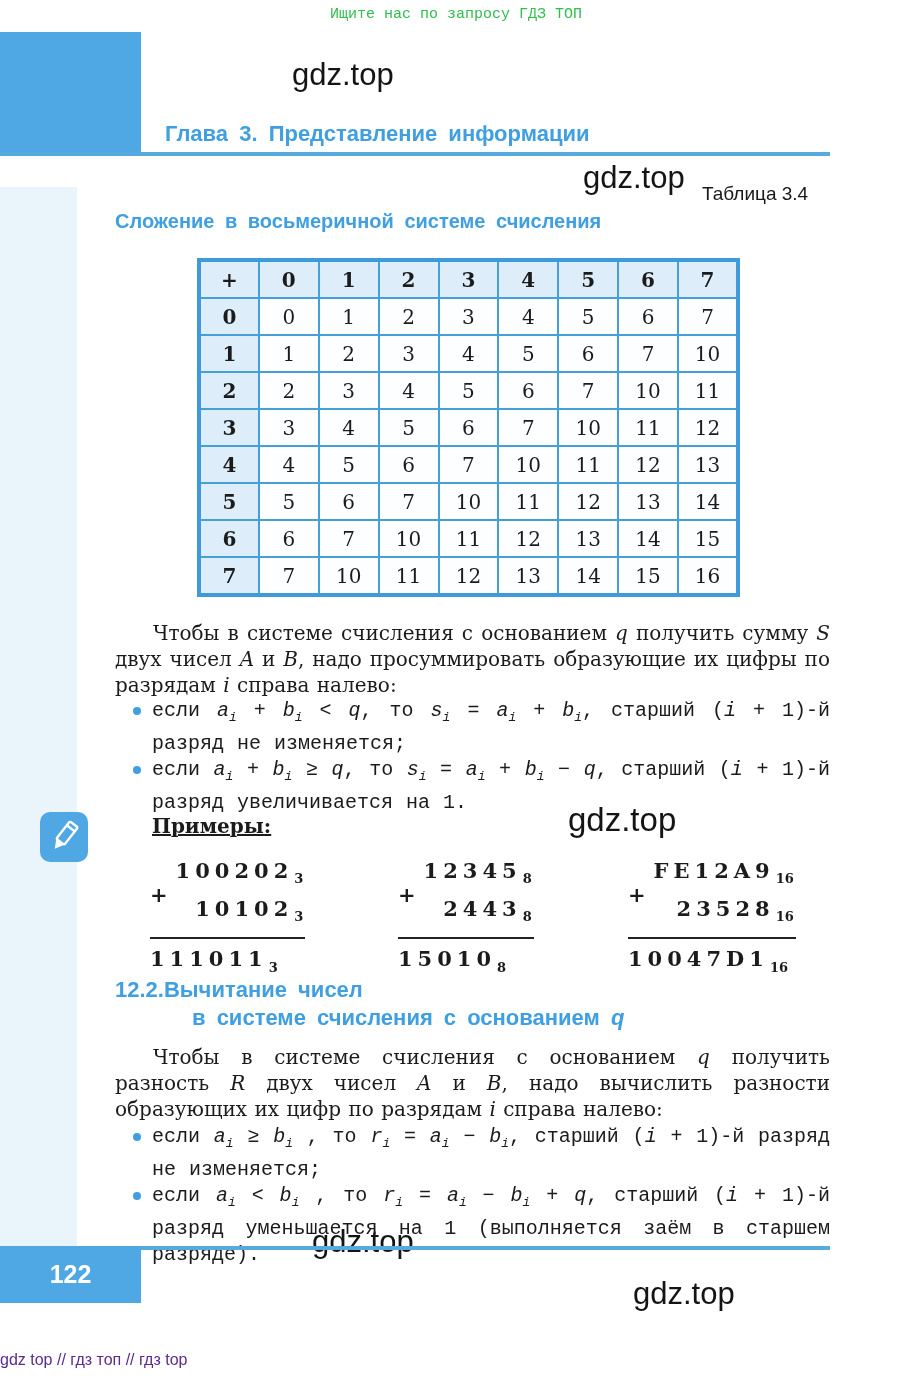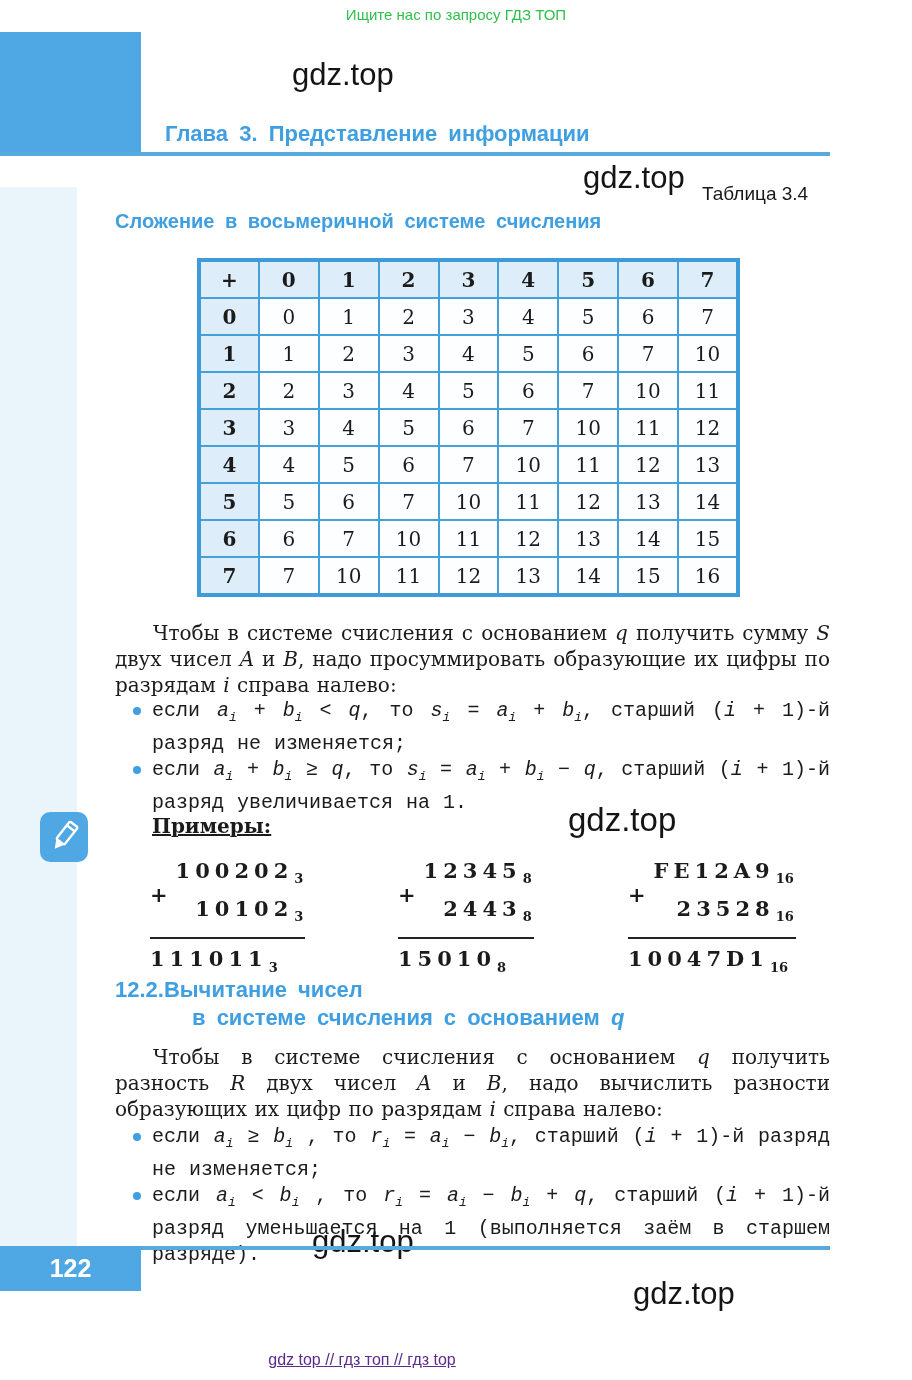--- a/index.html
+++ b/index.html
@@ -1,26 +1,26 @@
 <!DOCTYPE html>
 <html><head>
 <meta charset="utf-8">
 <style>
   html,body{margin:0;padding:0;background:#fff;}
   #page{position:relative;width:912px;height:1380px;background:#ffffff;overflow:hidden;
         font-family:"DejaVu Serif", serif;color:#1b1b1b;}
 
   
   .top-notice{position:absolute;left:0;top:6px;width:100%;text-align:center;
-      font-family:Liberation Sans, sans-serif;font-size:15px;color:#2fbf4d;}
+      font-family:Liberation Mono, monospace;font-size:15px;color:#2fbf4d;}
   .corner-box{position:absolute;left:0;top:32px;width:141px;height:123px;background:#4fa7e3;}
   .top-rule{position:absolute;left:0;top:152px;width:830px;height:4px;background:#56aade;}
   .bottom-rule{position:absolute;left:0;top:1246px;width:830px;height:4px;background:#56aade;}
   .left-strip{position:absolute;left:0;top:187px;width:77px;height:1059px;background:#eaf4fb;}
-  .pagenum-box{position:absolute;left:0;top:1246px;width:141px;height:45px;background:#4fa7e3;
+  .pagenum-box{position:absolute;left:0;top:1246px;width:141px;height:57px;background:#4fa7e3;
       display:flex;align-items:center;justify-content:center;
       font-family:"Liberation Sans", sans-serif;font-weight:bold;font-size:25px;color:#fff;}
 
   .watermark{position:absolute;font-family:"Liberation Sans", sans-serif;font-size:31px;
       color:#141414;white-space:nowrap;}
   .wm1{left:292px;top:57px;} .wm2{left:583px;top:160px;} .wm3{left:568px;top:801px;font-size:33px;}
   .wm4{left:312px;top:1224px;} .wm5{left:633px;top:1276px;}
 
   .chapter-header{position:absolute;left:165px;top:121px;
       font-family:"Liberation Sans", sans-serif;font-weight:bold;font-size:22px;color:#3f9fe0;
@@ -72,22 +72,22 @@
   .pencil-box{position:absolute;left:40px;top:812px;width:48px;height:50px;background:#4fa7e3;
       border-radius:10px;display:flex;align-items:center;justify-content:center;}
 
   
   .h122{position:absolute;left:115px;top:976px;
       font-family:"Liberation Sans", sans-serif;font-weight:bold;font-size:22px;color:#3f9fe0;
       line-height:28px;word-spacing:5px;}
   .h122 .num{margin-right:0;}
   .h122 .line2{padding-left:77px;}
 
-  .footer-links{position:absolute;left:0;top:1351px;width:724px;text-align:center;
-      font-family:"Liberation Sans", sans-serif;font-size:16px;color:#5b2b8f;cursor:pointer;text-decoration:underline;}
+  .footer-links{position:absolute;left:0;top:1351px;width:724px;
+      font-family:"Liberation Sans", sans-serif;font-size:16px;color:#5b2b8f;cursor:pointer;}
 </style>
 </head>
 <body>
 
 <div id="page">
 
   <div class="top-notice">Ищите нас по запросу ГДЗ ТОП</div>
 
   <div class="corner-box"></div>
   <div class="watermark wm1">gdz.top</div>

